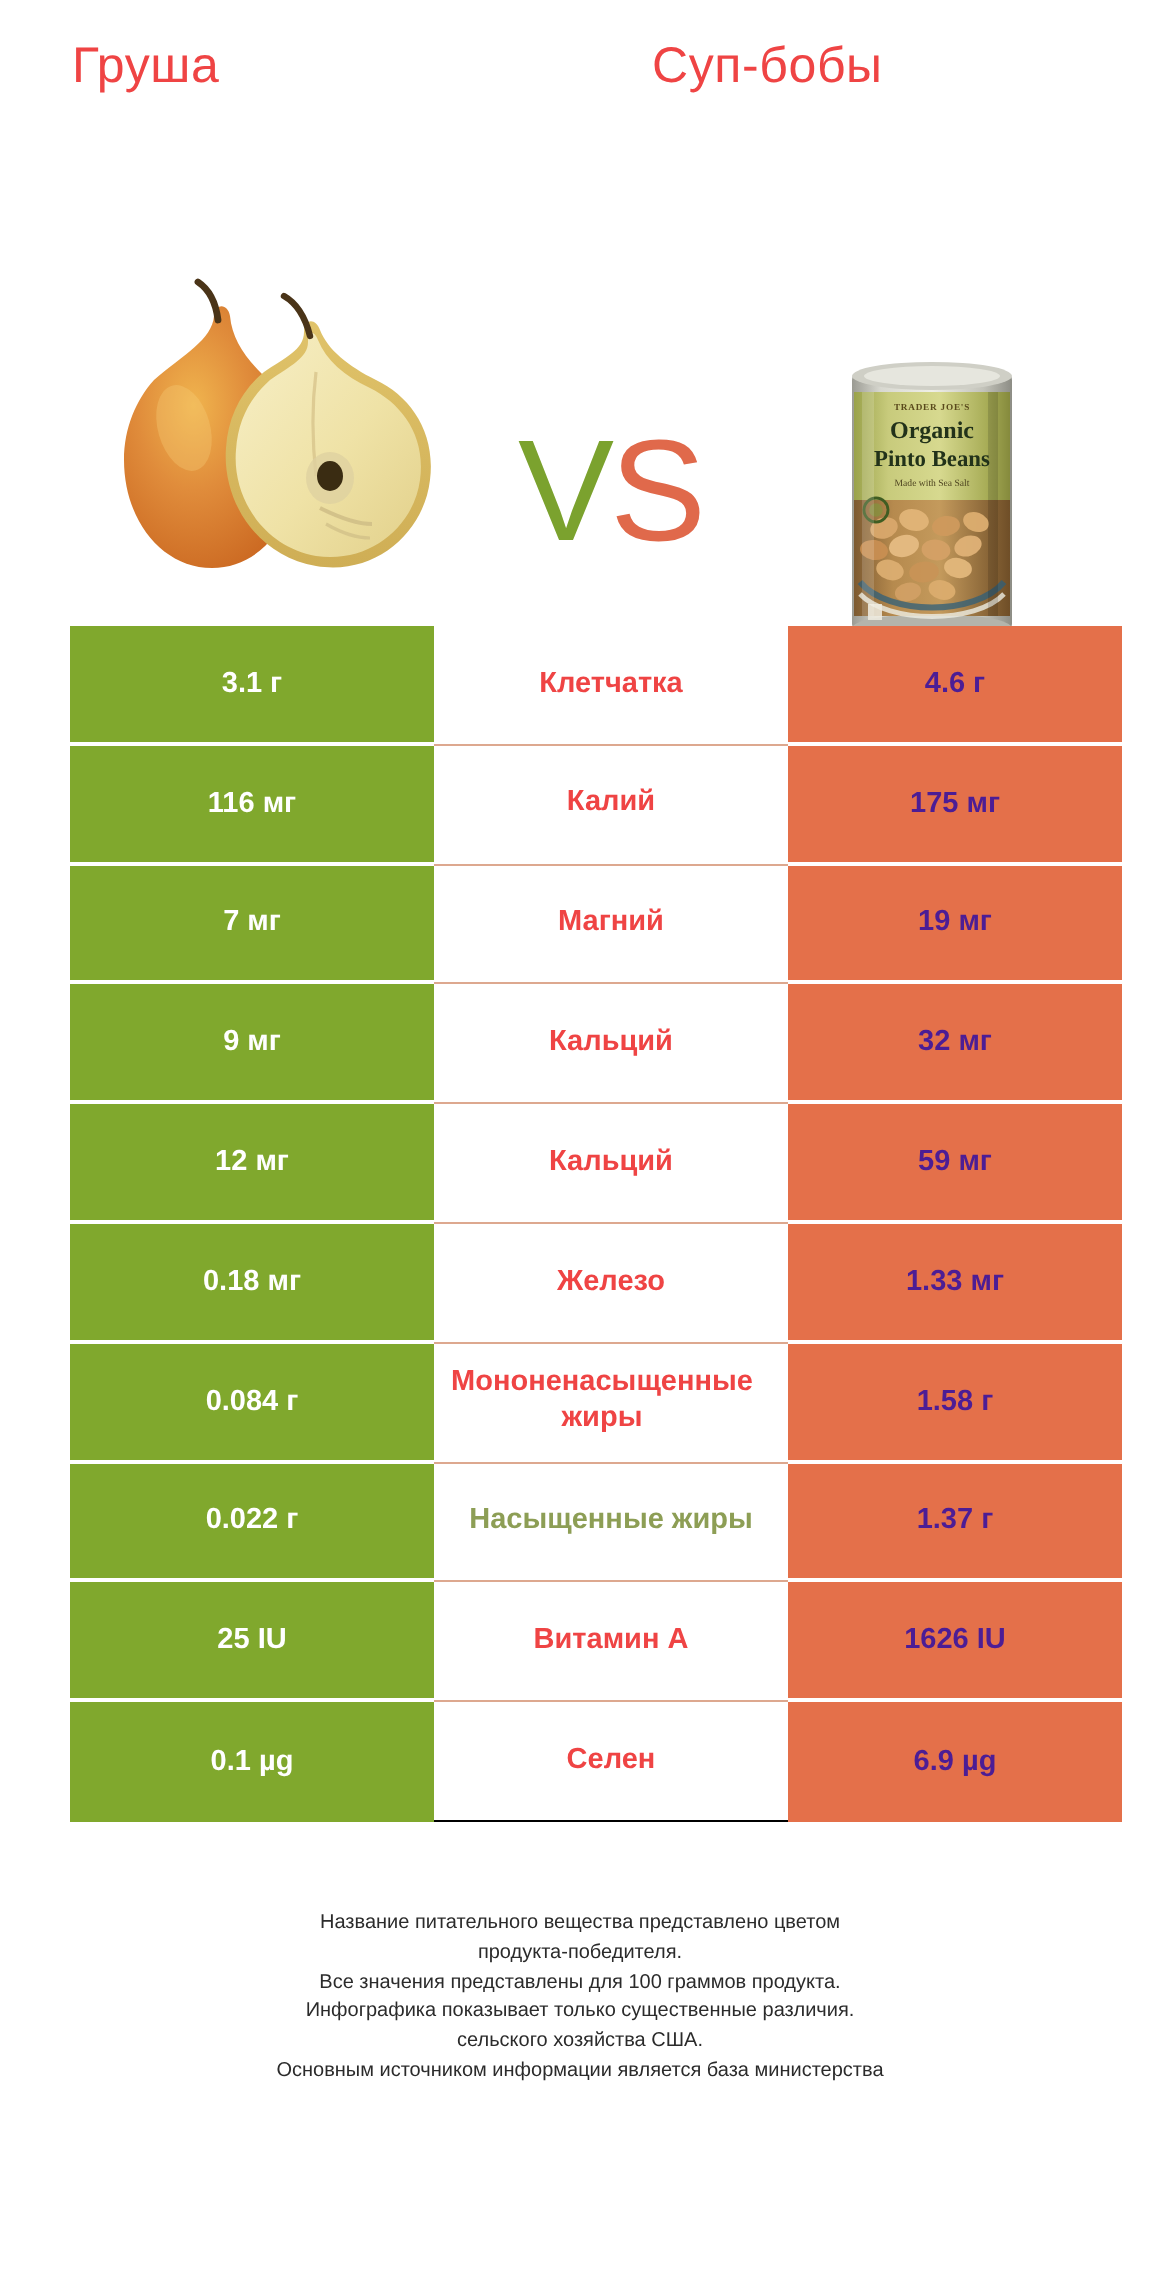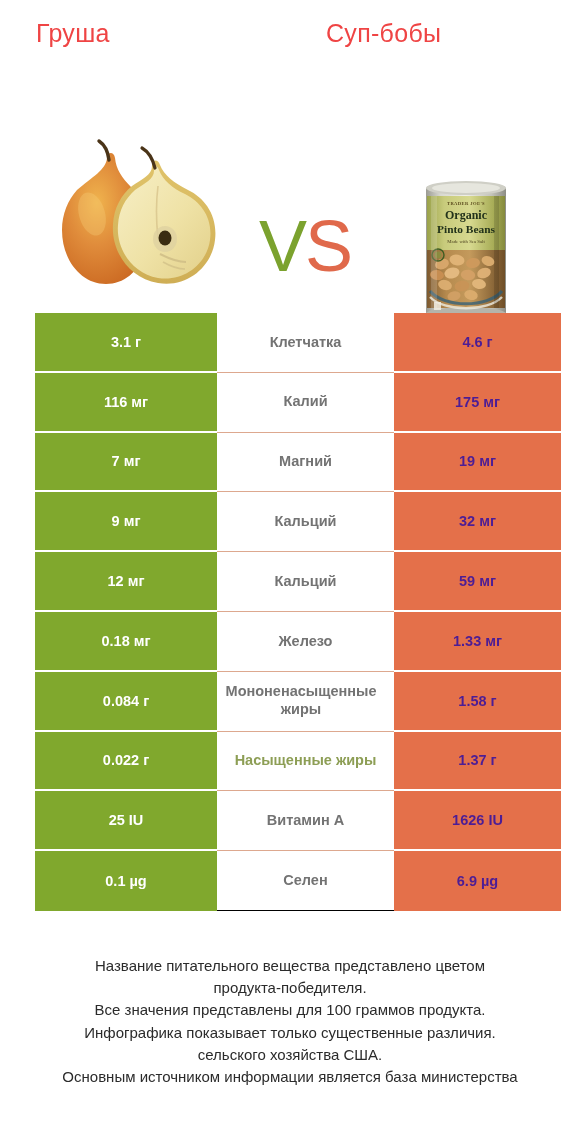--- a/index.html
+++ b/index.html
@@ -102,21 +102,21 @@
     background: #80a82d;
     color: #ffffff;
     border-bottom: 2px solid #ffffff;
     position: relative;
     z-index: 2;
   }
   .cell-mid {
     width: 177px;
     background: #ffffff;
     border-bottom: 1px solid #dda88f;
-    color: #737373;
+    color: #ef4444;
     text-align: center;
     line-height: 1.22;
     position: relative;
     z-index: 1;
     overflow: visible;
   }
   .cell-mid .label-text {
     display: block;
     white-space: nowrap;
     width: 177px;
@@ -149,21 +149,21 @@
     border-bottom: 1px solid #000000;
   }
 
   
   .footnote {
     position: absolute;
     left: 0;
     top: 955px;
     width: 580px;
     text-align: center;
-    font-size: 15px;
+    font-size: 10px;
     line-height: 1.48;
     color: #2b2b2b;
   }
   .footnote p { margin: 0; }
 </style>
 </head>
 <body>
 
 <div class="header">
   <div class="header-title">Груша</div>

